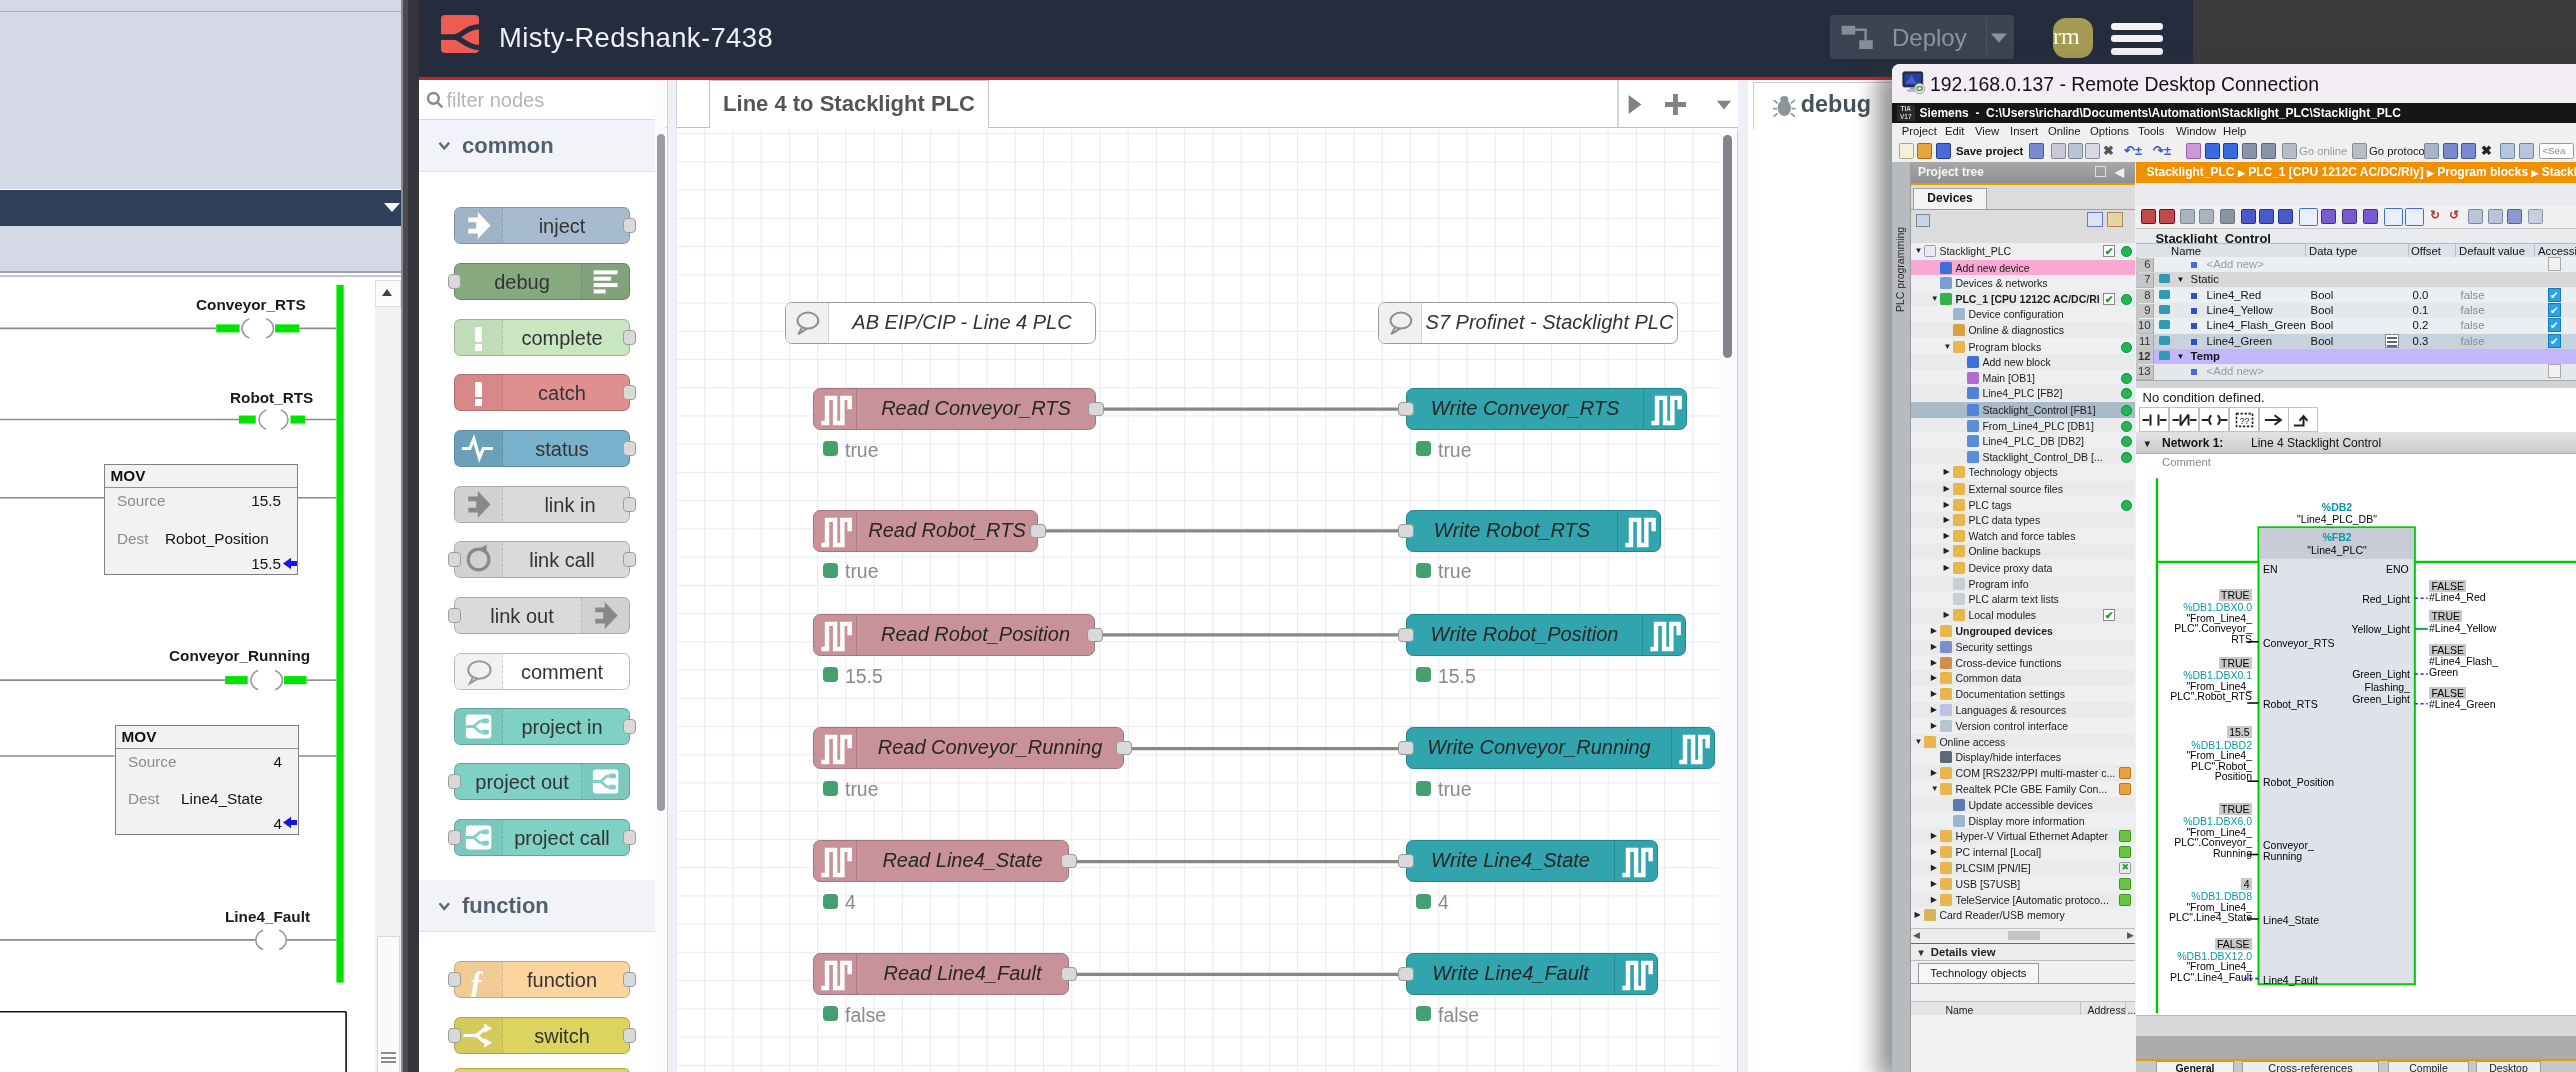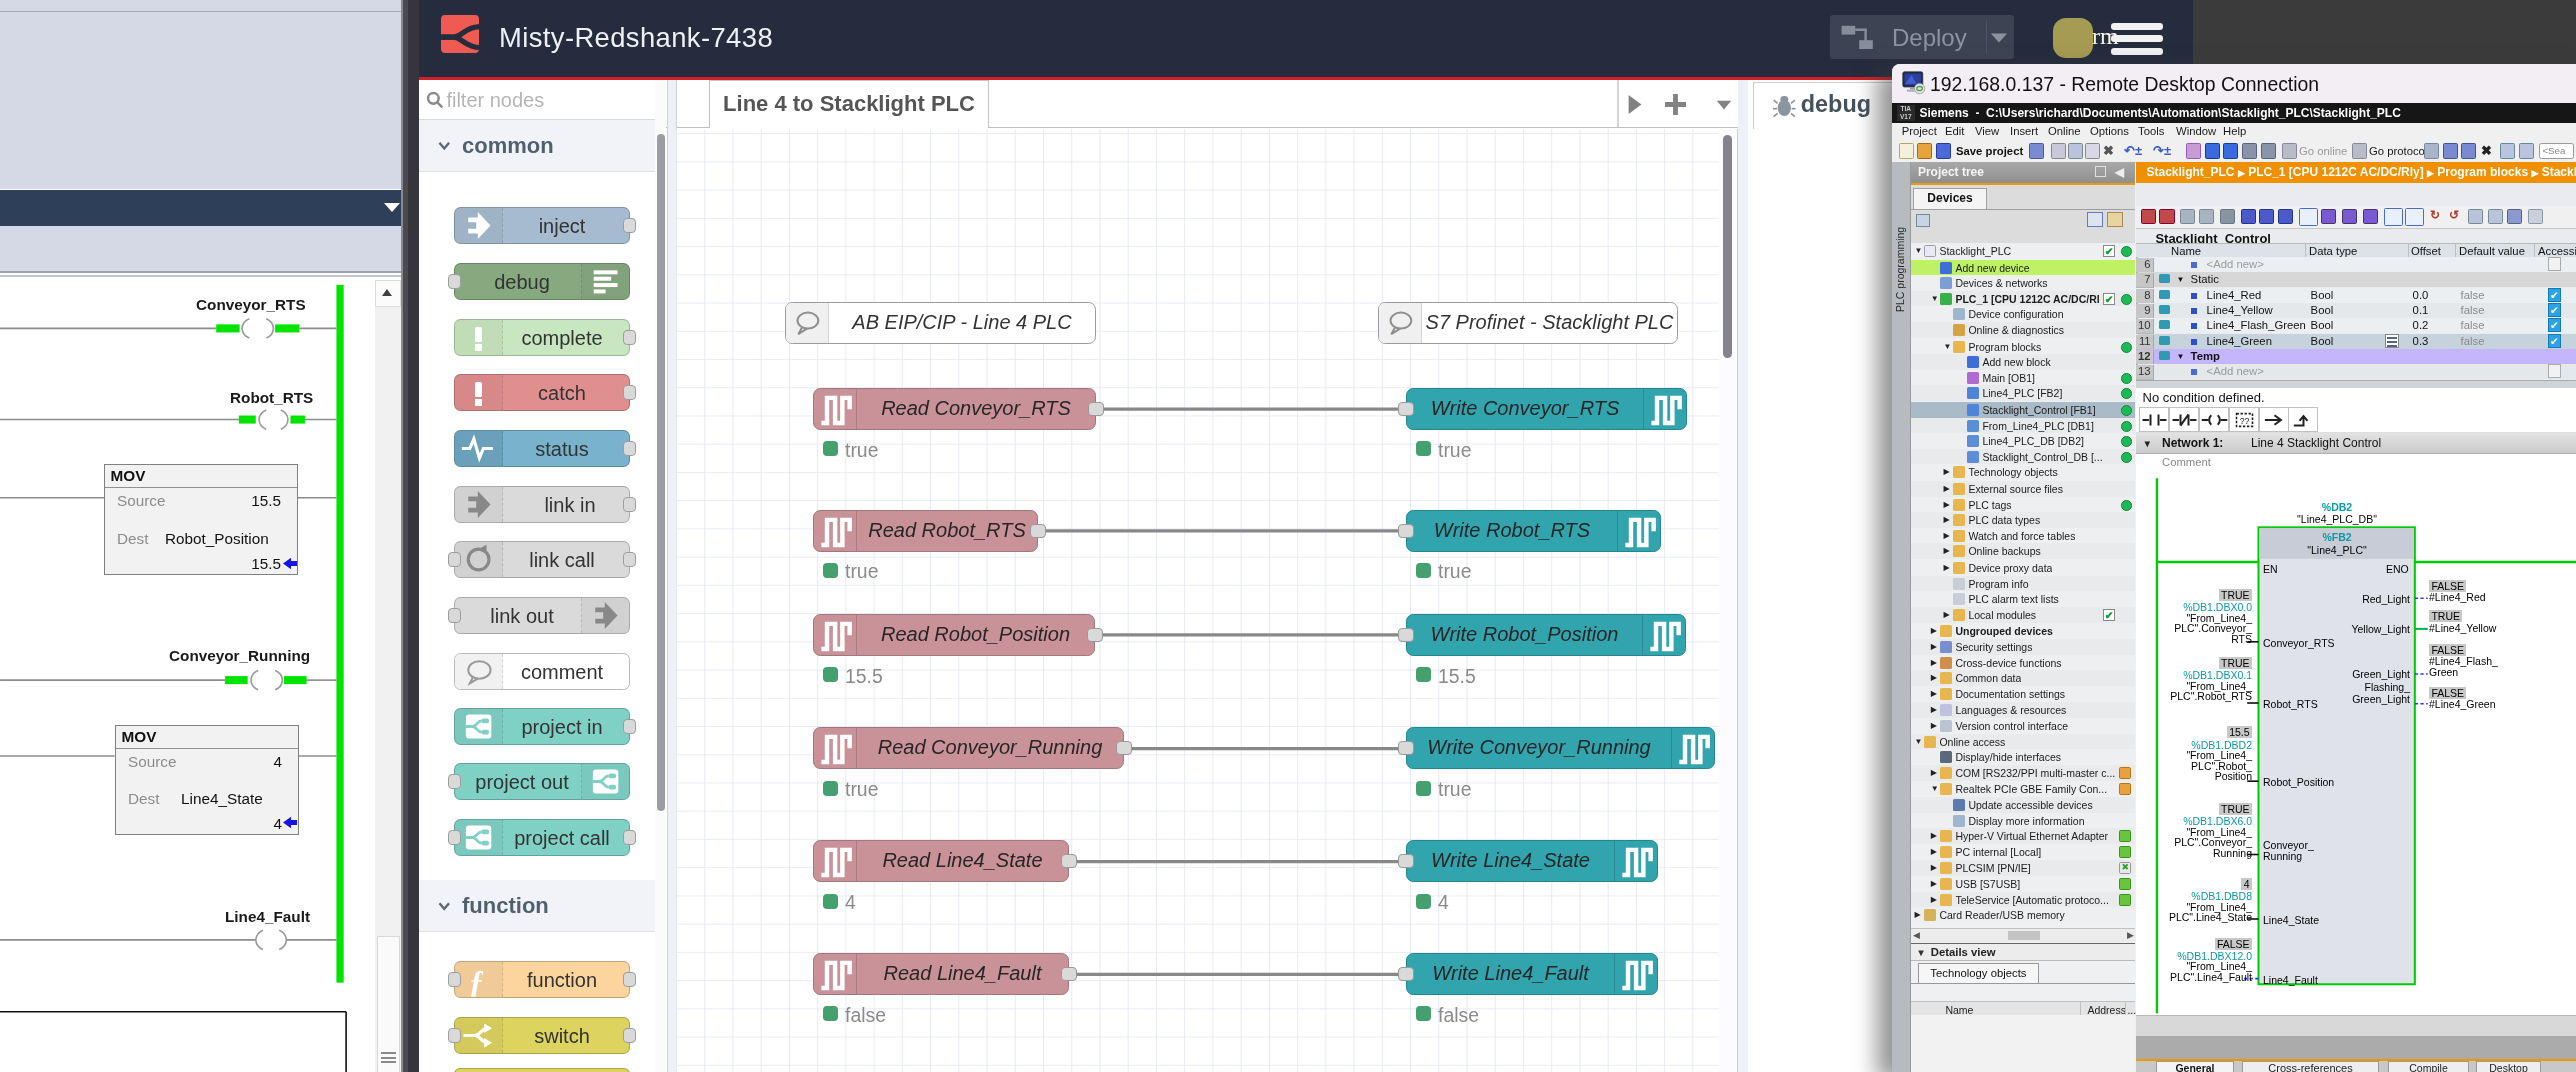--- a/index.html
+++ b/index.html
@@ -20,21 +20,21 @@
 
   
   #nr { left:419px; top:0; width:1774px; height:1073px; background:#fff; }
   #nr-header { position:absolute; left:0; top:0; width:1774px; height:77px; background:#242c3d; }
   #nr-redline { position:absolute; left:0; top:77px; width:1774px; height:3.2px; background:#d41e26; }
   #nr-title { position:absolute; left:80px; top:22px; color:#eef1f5; font-size:27.4px; letter-spacing:0.4px; }
   #nr-logo { position:absolute; left:22px; top:14.5px; width:38px; height:38px; background:#ef5a52; border-radius:4px; }
   #deploy { position:absolute; left:1411px; top:14.5px; width:184px; height:44px; background:#3c4454; border-radius:3.2px; }
   #deploy .dtxt { position:absolute; left:62px; top:9px; font-size:24px; color:#8d939e; }
   #deploy .dsep { position:absolute; left:156px; top:4.8px; width:0.8px; height:35px; background:#4c5464; }
-  #avatar { position:absolute; left:1634px; top:18px; width:40px; height:40px; background:#a69b53; border-radius:13px; color:#fdf8ea; font-family:"Liberation Serif",serif; font-size:24px; text-align:left; line-height:37px;padding-left:39px; }
+  #avatar { position:absolute; left:1634px; top:18px; width:40px; height:40px; background:#a69b53; border-radius:13px; color:#fdf8ea; font-family:"Liberation Serif",serif; font-size:24px; text-align:left; line-height:37px; }
   .hbar { position:absolute; left:1692px; width:52px; height:7.3px; background:#f2f2f2; border-radius:3.2px; }
 
   
   #nr-toolbar { position:absolute; left:0; top:80px; width:1774px; height:48px; background:#fff; border-bottom:1.6px solid #bfbfbf; }
   #nr-tab { position:absolute; left:290px; top:0px; width:280px; height:48px; background:#fff; border:1.6px solid #c4c4c4; border-bottom:none; font-size:22px; font-weight:700; color:#555; text-align:center; line-height:45px; }
 
   
   #palette { position:absolute; left:0; top:80px; width:236px; height:994px; background:#fff; }
   #filterbox { position:absolute; left:0; top:0; width:236px; height:40px; border-bottom:1.6px solid #d9d9d9; }
   #filterbox .ftxt { position:absolute; left:27.4px; top:9px; font-size:20px; color:#b5b5b5; }
@@ -654,21 +654,21 @@
       <div class="abs" style="left:4.8px;top:52px;width:13.7px;height:13px;background:#c8d4e4;border:0.8px solid #789;"></div>
       <div class="abs" style="left:176px;top:50px;width:16px;height:15.3px;background:#dce4f0;border:0.8px solid #67c;"></div>
       <div class="abs" style="left:196px;top:50px;width:16px;height:15.3px;background:#e8d4a0;border:0.8px solid #a85;"></div>
       <div class="trow" style="top:81px;background:#eeeff0;">
           <span class="arr" style="left:3.2px;">▼</span>
           <span class="tico" style="left:13px;background:#e9e9f2;border:0.8px solid #9a9ab0;"></span>
           <span class="txt" style="left:28px;max-width:180px;overflow:hidden;display:inline-block;white-space:nowrap;">Stacklight_PLC</span>
           <span class="gchk">✔</span>
           <span class="gdot"></span>
         </div>
-      <div class="trow" style="top:98px;background:#bef264;">
+      <div class="trow" style="top:98px;background:#f9a8d4;">
           <span class="tico" style="left:29px;background:#3d6fd6;"></span>
           <span class="txt" style="left:44px;max-width:164px;overflow:hidden;display:inline-block;white-space:nowrap;">Add new device</span>
         </div>
       <div class="trow" style="top:113px;background:#eeeff0;">
           <span class="tico" style="left:29px;background:#7b9fd4;"></span>
           <span class="txt" style="left:44px;max-width:164px;overflow:hidden;display:inline-block;white-space:nowrap;">Devices &amp; networks</span>
         </div>
       <div class="trow" style="top:129px;background:#e9eaeb;">
           <span class="arr" style="left:19.4px;">▼</span>
           <span class="tico" style="left:29px;background:#37b04a;"></span>

